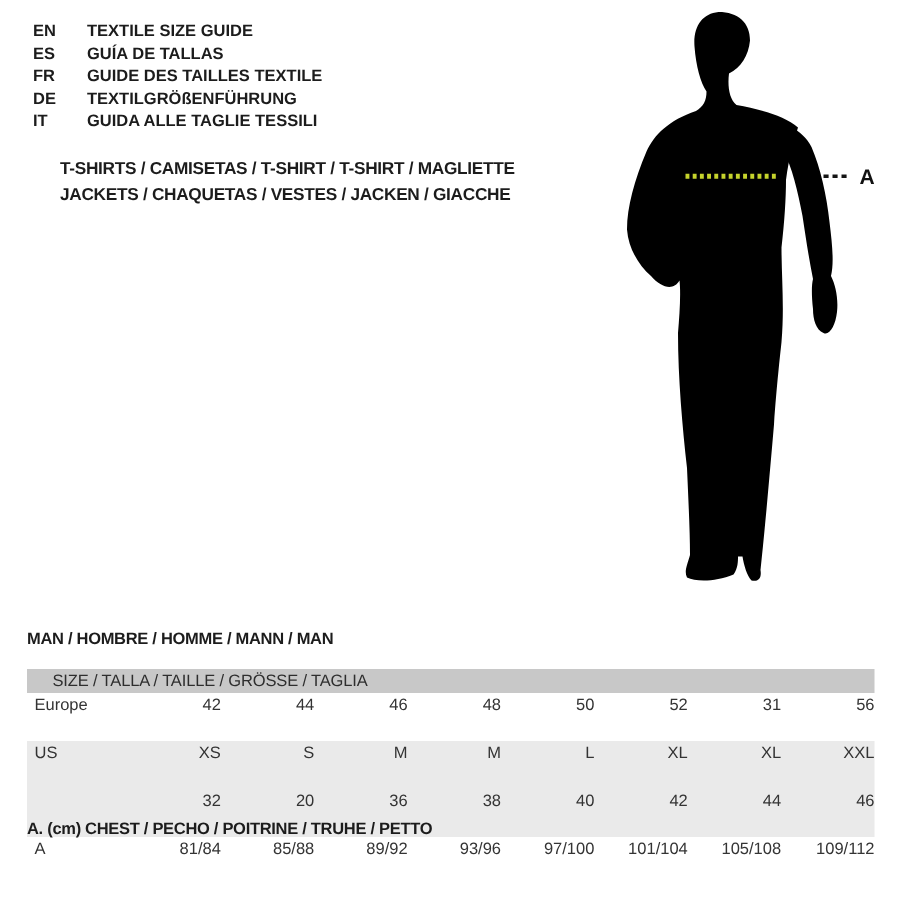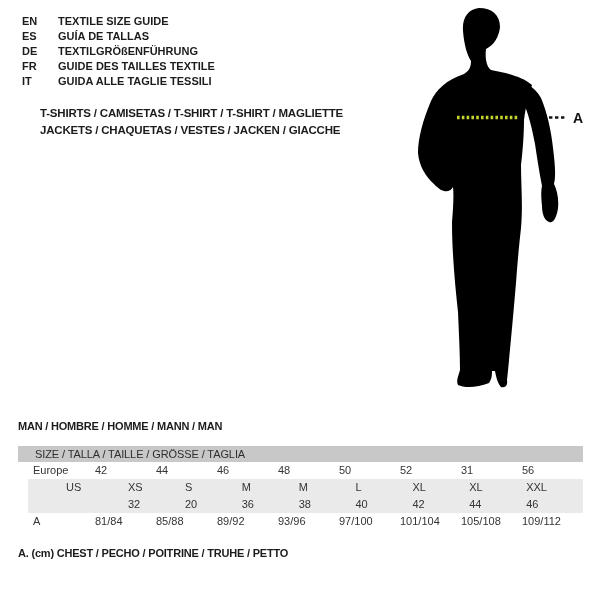--- a/index.html
+++ b/index.html
@@ -23,47 +23,47 @@
 
   
   .figure-wrap{left:398px;top:0px;width:202px;height:420px;}
 
   
   .section-title{left:18px;top:420px;font-size:11px;}
 
   
   .size-table{left:18px;top:446px;width:565px;font-size:11px;color:#343434;}
   .thead{background:#c8c8c8;height:16px;line-height:16px;padding-left:17px;color:#2e2e2e;letter-spacing:-0.1px;}
-  .trow{display:flex;height:17px;line-height:17px;margin-left:10px;}
-  .trow.shaded{background:#eaeaea;padding-left:33px;}
+  .trow{display:flex;height:32px;line-height:17px;}
+  .trow.shaded{background:#eaeaea;}
   .tlabel{width:62px;padding-left:5px;text-align:left;}
-  .tcell{flex:1;text-align:left;}
+  .tcell{flex:1;text-align:right;}
 
   
   .footnote{left:18px;top:547px;font-size:11px;}
 </style>
 </head>
 <body>
 
 <div class="abs lang-list">
   <div class="lang-row">
     <span class="lang-code">EN</span>
     <span class="lang-label">TEXTILE SIZE GUIDE</span>
   </div>
   <div class="lang-row">
     <span class="lang-code">ES</span>
     <span class="lang-label">GUÍA DE TALLAS</span>
   </div>
   <div class="lang-row">
+    <span class="lang-code">FR</span>
+    <span class="lang-label">GUIDE DES TAILLES TEXTILE</span>
+  </div>
+  <div class="lang-row">
     <span class="lang-code">DE</span>
     <span class="lang-label">TEXTILGRÖßENFÜHRUNG</span>
-  </div>
-  <div class="lang-row">
-    <span class="lang-code">FR</span>
-    <span class="lang-label">GUIDE DES TAILLES TEXTILE</span>
   </div>
   <div class="lang-row">
     <span class="lang-code">IT</span>
     <span class="lang-label">GUIDA ALLE TAGLIE TESSILI</span>
   </div>
 </div>
 
 <div class="abs categories btxt">
   <div>T-SHIRTS / CAMISETAS / T-SHIRT / T-SHIRT / MAGLIETTE</div>
   <div>JACKETS / CHAQUETAS / VESTES / JACKEN / GIACCHE</div>

